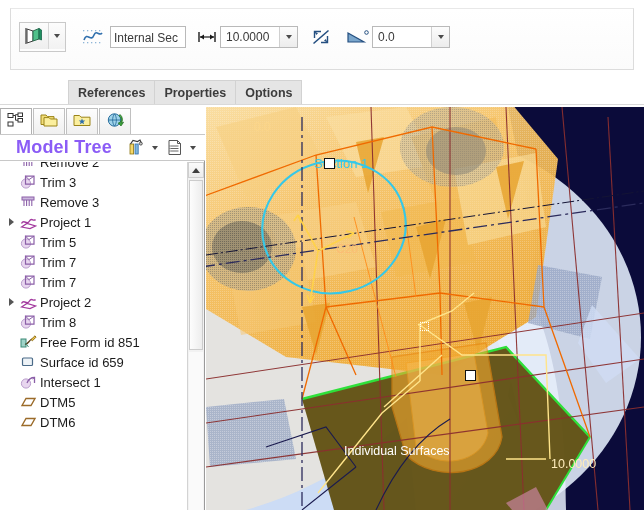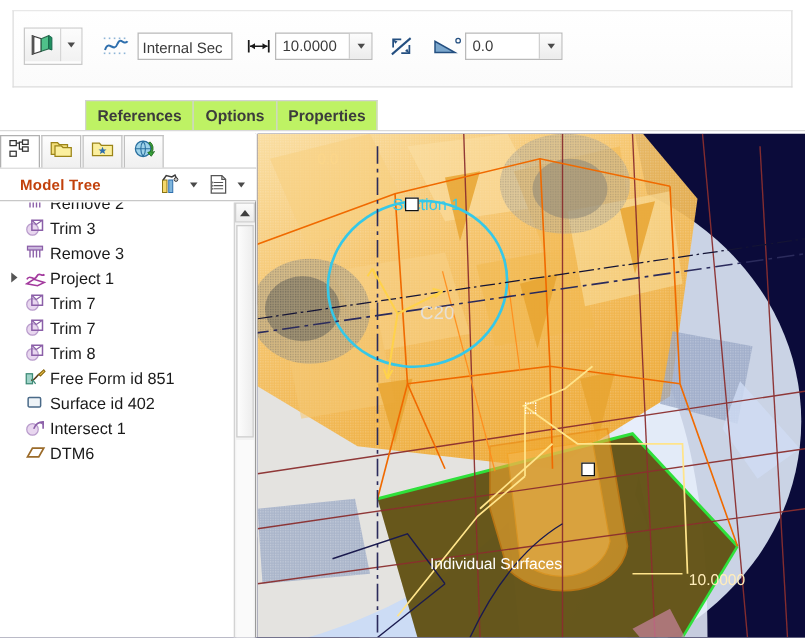--- a/index.html
+++ b/index.html
@@ -70,21 +70,21 @@
   
   .tabstrip{
     position:absolute;left:0;top:78px;width:644px;height:28px;
     background:#ffffff;
   }
   .tabs{
     position:absolute;left:68px;top:0px;display:flex;align-items:flex-end;height:26px;
   }
   .tab{
     height:24px;line-height:24px;padding:0 9px;font-size:12.5px;font-weight:bold;
-    color:#3c3c3c;background:#bef264;border:1px solid #d2d2d2;border-bottom:none;
+    color:#3c3c3c;background:#e5e5e5;border:1px solid #d2d2d2;border-bottom:none;
     margin-right:-1px;box-sizing:border-box;
   }
   .tabstrip-rule{
     position:absolute;left:0;top:26px;width:644px;height:1px;background:#d9d9d9;
   }
 
   
   .leftpanel{
     position:absolute;left:0;top:107px;width:205px;height:403px;
     background:#ffffff;border-right:1px solid #9a9a9a;box-sizing:border-box;
@@ -100,21 +100,21 @@
     background:linear-gradient(#fdfdfd,#f0f0f0);box-sizing:border-box;
   }
   .navtab.sel{background:#ffffff;border-color:#b0b0b0;}
 
   .mtbar{
     position:absolute;left:0;top:28px;width:205px;height:26px;
     background:#ffffff;border-bottom:1px solid #c8c8c8;box-sizing:border-box;
     display:flex;align-items:center;
   }
   .mtbar .title{
-    font-size:12px;font-weight:bold;color:#c2410c;margin-left:16px;letter-spacing:.2px;
+    font-size:18px;font-weight:bold;color:#8b5cf6;margin-left:16px;letter-spacing:.2px;
   }
   .mtbar .spacer{flex:1;}
   .mtbtn{width:22px;height:22px;display:flex;align-items:center;justify-content:center;}
   .mtcaret{width:13px;height:22px;display:flex;align-items:center;justify-content:center;}
 
   
   .treewrap{
     position:absolute;left:0;top:55px;width:204px;height:348px;overflow:hidden;
     background:#ffffff;
   }
@@ -159,21 +159,21 @@
   
   .viewport{
     position:absolute;left:206px;top:107px;width:438px;height:403px;
     overflow:hidden;background:#0b0b3a;
   }
   .vpsvg{position:absolute;left:0;top:0;}
   .vplabel{
     position:absolute;font-size:12px;white-space:nowrap;pointer-events:none;
   }
   .lbl-section{color:#35c8e8;left:108px;top:49px;font-size:13px;}
-  .lbl-c20{color:#e5e5e5;left:130px;top:135px;font-size:15px;opacity:.85;}
+  .lbl-c20{color:#fdba74;left:130px;top:135px;font-size:12px;opacity:.85;}
   .lbl-dim{color:#ffedbb;left:345px;top:350px;font-size:12.5px;}
   .lbl-surf{color:#ffffff;left:138px;top:337px;font-size:12.5px;}
   .lbl-00{color:#ffd98a;left:48px;top:13px;font-size:12px;opacity:.55;}
   .handle{
     position:absolute;width:9px;height:9px;background:#ffffff;border:1.5px solid #111;
   }
   .h1{left:118px;top:51px;}
   .h2{left:259px;top:263px;}
   .h3{left:214px;top:215px;width:7px;height:7px;border:1px dotted #ffffff;background:transparent;}
 </style>
@@ -261,22 +261,22 @@
           </span>
         </div>
 
       </div>
     </div>
   </div>
 
   <div class="tabstrip">
     <div class="tabs">
       <div class="tab">References</div>
+      <div class="tab">Properties</div>
       <div class="tab">Options</div>
-      <div class="tab">Properties</div>
     </div>
     <div class="tabstrip-rule"></div>
   </div>
 
   <div class="leftpanel">
 
     <div class="navtabs">
 
       <div class="navtab sel">
         <span>
@@ -412,32 +412,55 @@
           </div>
           <div class="trow">
             <span class="texp"></span>
             <span class="ticon">
               <svg width="17" height="16" viewBox="0 0 17 16">
                 <circle cx="6" cy="9.5" r="4.6" fill="#e8d6ef" stroke="#b99ccc" stroke-width="1"></circle>
                 <path d="M5.5 2.2 L14 2.2 L14 10.2 L5.5 10.2 Z" fill="none" stroke="#8b5fa8" stroke-width="1.2"></path>
                 <path d="M5.5 2.2 L9 5.6 L14 2.2" fill="none" stroke="#8b5fa8" stroke-width="1"></path>
               </svg>
             </span>
-            <span class="tlabel">Trim 7</span>
+            <span class="tlabel">Trim 5</span>
           </div>
           <div class="trow">
             <span class="texp"></span>
             <span class="ticon">
               <svg width="17" height="16" viewBox="0 0 17 16">
                 <circle cx="6" cy="9.5" r="4.6" fill="#e8d6ef" stroke="#b99ccc" stroke-width="1"></circle>
                 <path d="M5.5 2.2 L14 2.2 L14 10.2 L5.5 10.2 Z" fill="none" stroke="#8b5fa8" stroke-width="1.2"></path>
                 <path d="M5.5 2.2 L9 5.6 L14 2.2" fill="none" stroke="#8b5fa8" stroke-width="1"></path>
               </svg>
             </span>
             <span class="tlabel">Trim 7</span>
+          </div>
+          <div class="trow">
+            <span class="texp"></span>
+            <span class="ticon">
+              <svg width="17" height="16" viewBox="0 0 17 16">
+                <circle cx="6" cy="9.5" r="4.6" fill="#e8d6ef" stroke="#b99ccc" stroke-width="1"></circle>
+                <path d="M5.5 2.2 L14 2.2 L14 10.2 L5.5 10.2 Z" fill="none" stroke="#8b5fa8" stroke-width="1.2"></path>
+                <path d="M5.5 2.2 L9 5.6 L14 2.2" fill="none" stroke="#8b5fa8" stroke-width="1"></path>
+              </svg>
+            </span>
+            <span class="tlabel">Trim 7</span>
+          </div>
+          <div class="trow">
+            <span class="texp">
+              <span class="tri"></span>
+            </span>
+            <span class="ticon">
+              <svg width="17" height="16" viewBox="0 0 17 16">
+                <path d="M1.5 9.5 C4 4.5, 7 12, 9.5 7 C11.5 3, 13.5 8, 15.5 5.5" fill="none" stroke="#a33a9e" stroke-width="1.4"></path>
+                <path d="M1.5 13 L7 9.5 L15.5 12 L10 14.6 Z" fill="none" stroke="#a33a9e" stroke-width="1.2"></path>
+              </svg>
+            </span>
+            <span class="tlabel">Project 2</span>
           </div>
           <div class="trow">
             <span class="texp"></span>
             <span class="ticon">
               <svg width="17" height="16" viewBox="0 0 17 16">
                 <circle cx="6" cy="9.5" r="4.6" fill="#e8d6ef" stroke="#b99ccc" stroke-width="1"></circle>
                 <path d="M5.5 2.2 L14 2.2 L14 10.2 L5.5 10.2 Z" fill="none" stroke="#8b5fa8" stroke-width="1.2"></path>
                 <path d="M5.5 2.2 L9 5.6 L14 2.2" fill="none" stroke="#8b5fa8" stroke-width="1"></path>
               </svg>
             </span>
@@ -455,32 +478,41 @@
             </span>
             <span class="tlabel">Free Form id 851</span>
           </div>
           <div class="trow">
             <span class="texp"></span>
             <span class="ticon">
               <svg width="17" height="16" viewBox="0 0 17 16">
                 <rect x="2.5" y="4" width="10" height="7.5" rx="1" fill="#eef3f7" stroke="#4a6a88" stroke-width="1.2"></rect>
               </svg>
             </span>
-            <span class="tlabel">Surface id 402</span>
+            <span class="tlabel">Surface id 659</span>
           </div>
           <div class="trow">
             <span class="texp"></span>
             <span class="ticon">
               <svg width="17" height="16" viewBox="0 0 17 16">
                 <circle cx="6" cy="9.5" r="4.6" fill="#e8d6ef" stroke="#b99ccc" stroke-width="1"></circle>
                 <path d="M7 9 C9 4, 13 3.5, 14.5 3.5 L14.5 9" fill="none" stroke="#8b5fa8" stroke-width="1.3"></path>
                 <path d="M14.5 3.5 L12.5 5 M14.5 3.5 L14.5 6" stroke="#8b5fa8" stroke-width="1"></path>
               </svg>
             </span>
             <span class="tlabel">Intersect 1</span>
+          </div>
+          <div class="trow">
+            <span class="texp"></span>
+            <span class="ticon">
+              <svg width="17" height="16" viewBox="0 0 17 16">
+                <path d="M2 11.5 L6 4.5 L15 4.5 L11 11.5 Z" fill="none" stroke="#9b6b2a" stroke-width="1.4"></path>
+              </svg>
+            </span>
+            <span class="tlabel">DTM5</span>
           </div>
           <div class="trow">
             <span class="texp"></span>
             <span class="ticon">
               <svg width="17" height="16" viewBox="0 0 17 16">
                 <path d="M2 11.5 L6 4.5 L15 4.5 L11 11.5 Z" fill="none" stroke="#9b6b2a" stroke-width="1.4"></path>
               </svg>
             </span>
             <span class="tlabel">DTM6</span>
           </div>

